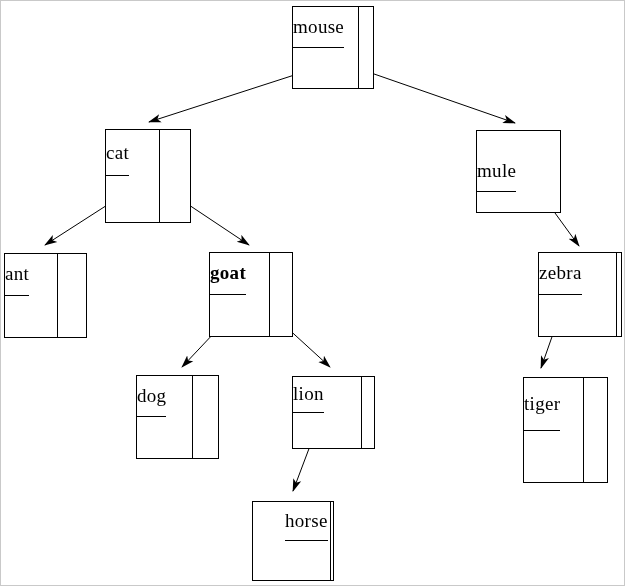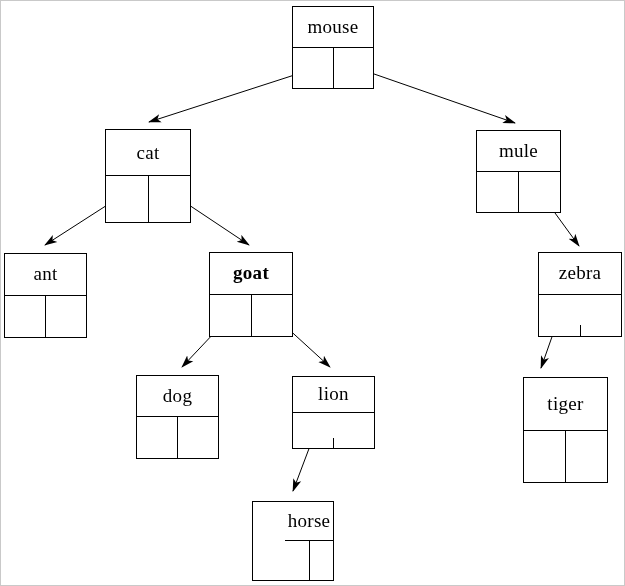--- a/index.html
+++ b/index.html
@@ -21,21 +21,21 @@
     left: 0; top: 0;
     width: 100%; height: 100%;
     pointer-events: none;
   }
   .tree-node {
     position: absolute;
     box-sizing: border-box;
     border: 1px solid #000000;
     background: #ffffff;
     display: flex;
-    flex-direction: column;
+    flex-direction: row;
   }
   .node-label {
     box-sizing: border-box;
     height: 50.5%;
     border-bottom: 1px solid #000000;
     display: flex;
     align-items: center;
     justify-content: center;
     font-size: 19px;
     color: #000000;
@@ -83,21 +83,21 @@
           <div class="pointer-cell right"></div>
         </div>
       </div>
       <div class="tree-node" style="left: 104px; top: 128px; width: 86px; height: 94px;">
         <div class="node-label">cat</div>
         <div class="node-cells">
           <div class="pointer-cell left"></div>
           <div class="pointer-cell right"></div>
         </div>
       </div>
-      <div class="tree-node" style="left: 475px; top: 129px; width: 85px; height: 83px;">
+      <div class="tree-node" style="left: 475px; top: 129px; width: 85px; height: 83px; align-items: center;">
         <div class="node-label">mule</div>
         <div class="node-cells">
           <div class="pointer-cell left"></div>
           <div class="pointer-cell right"></div>
         </div>
       </div>
       <div class="tree-node" style="left: 3px; top: 252px; width: 83px; height: 85px;">
         <div class="node-label">ant</div>
         <div class="node-cells">
           <div class="pointer-cell left"></div>

